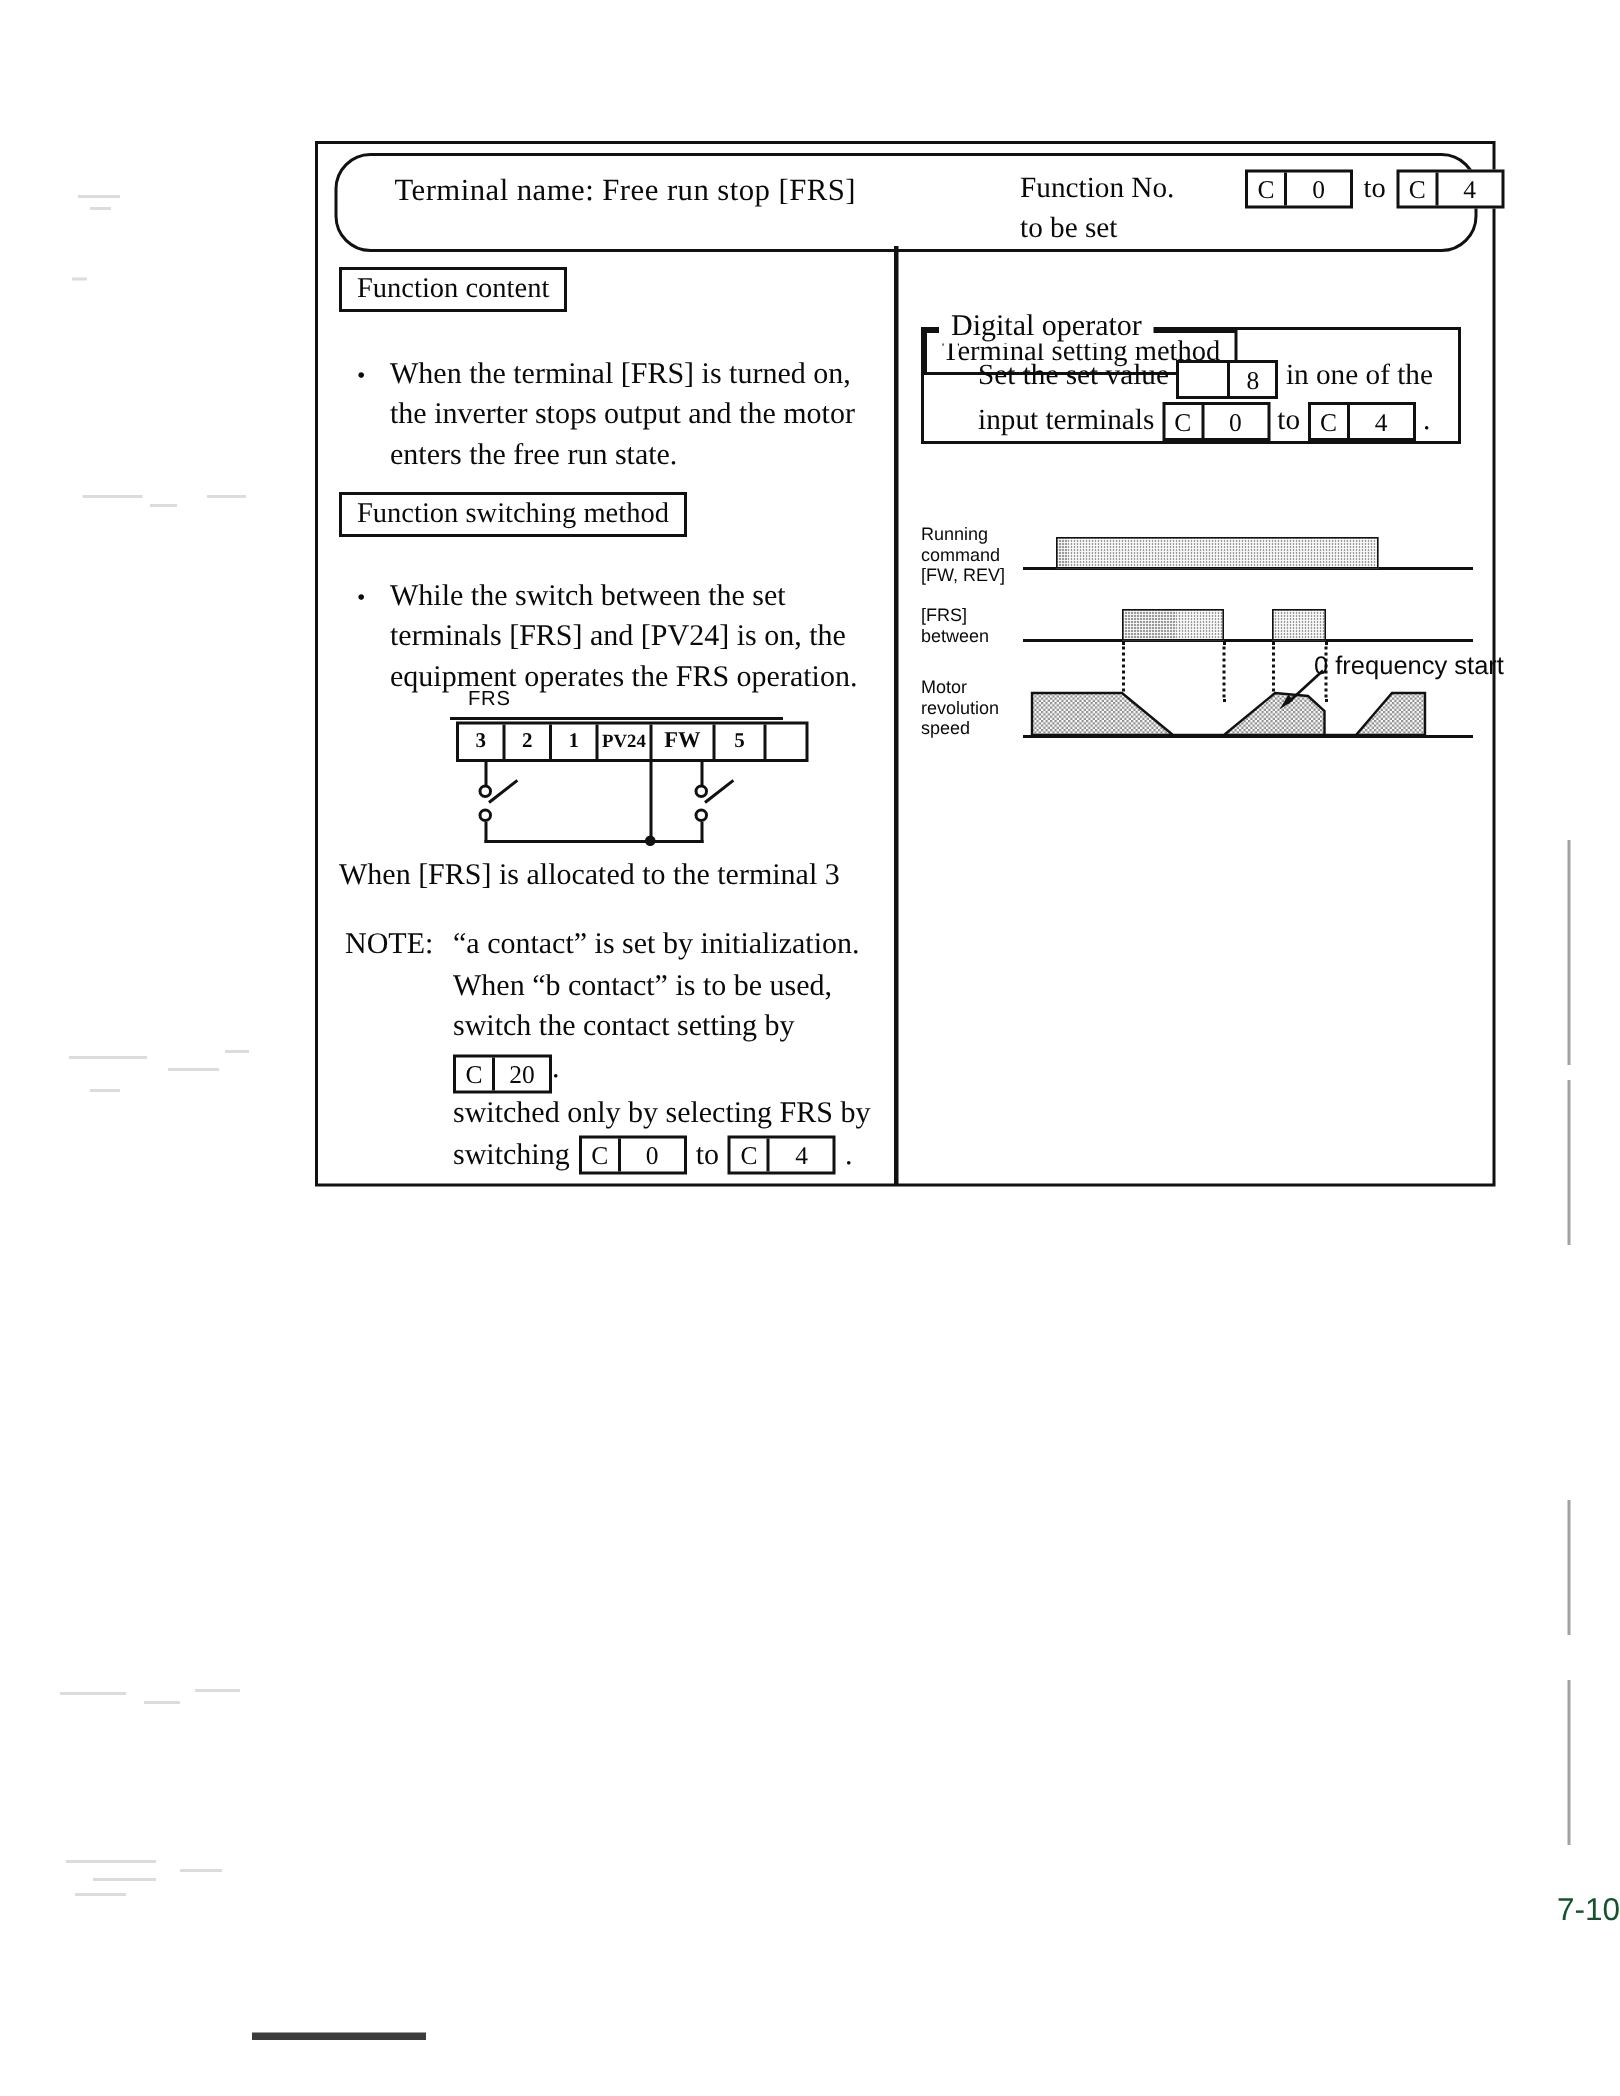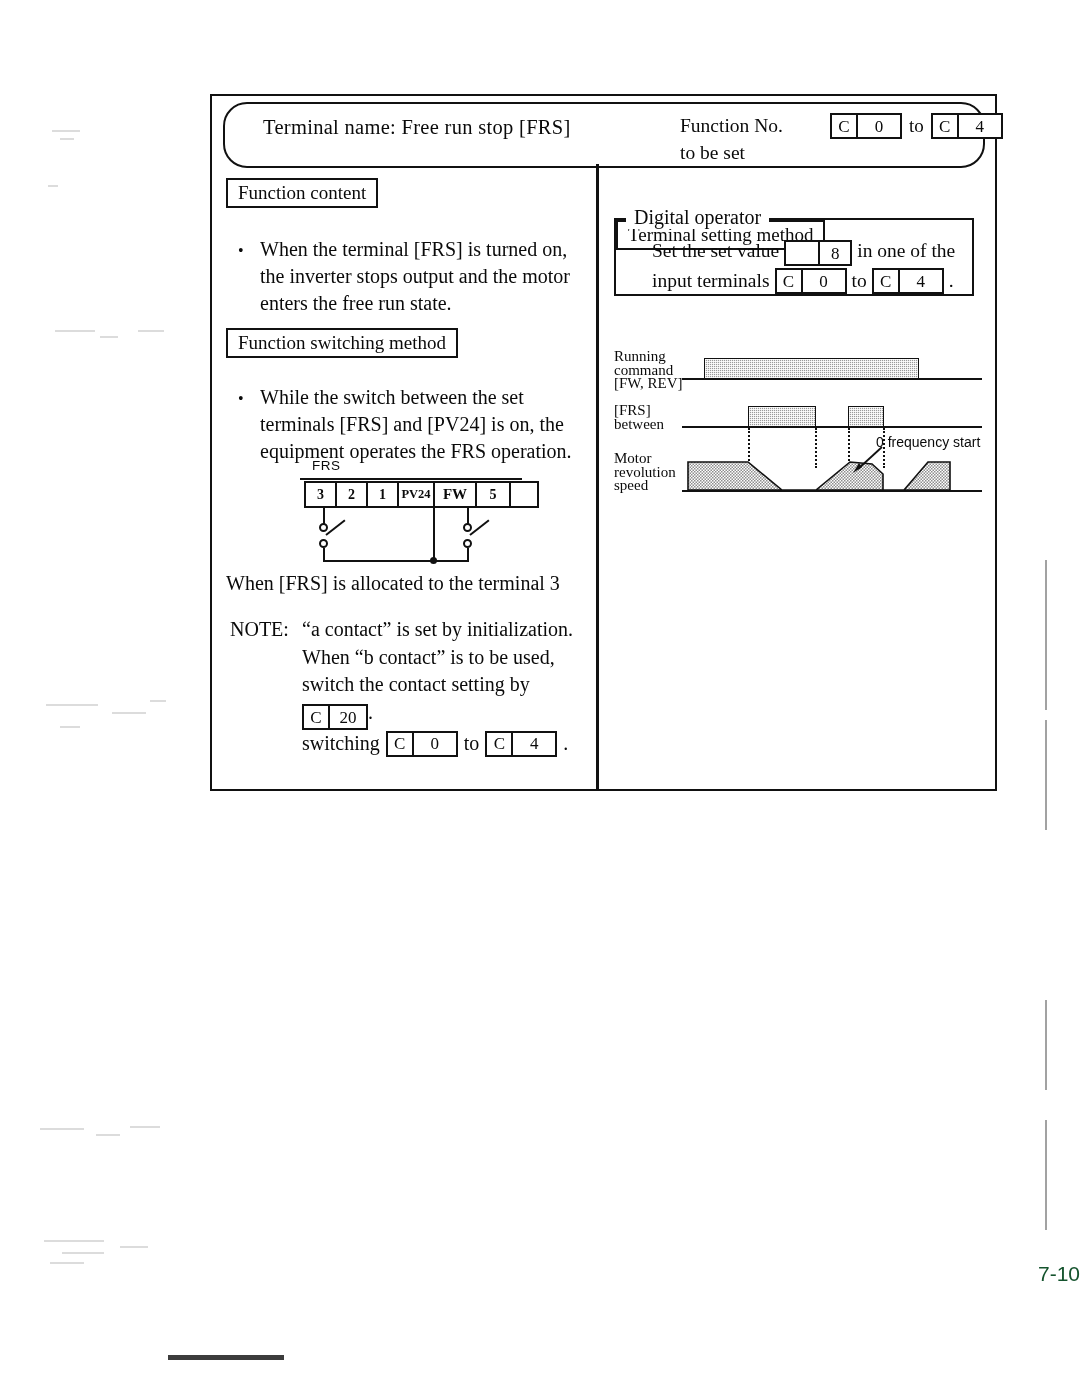--- a/index.html
+++ b/index.html
@@ -104,31 +104,31 @@
     position:absolute;left:414px;top:110px;background:#fff;padding:0 8px;
     font-size:20px;
   }
   .dop-l1{position:absolute;left:440px;top:144px;font-size:19.5px;
     display:flex;align-items:flex-start;gap:5px;white-space:nowrap;}
   .dop-l2{position:absolute;left:440px;top:172px;font-size:19.5px;
     display:flex;align-items:center;gap:5px;white-space:nowrap;}
 
   
   .chart{position:absolute;left:402px;top:252px;width:378px;height:148px;}
-  .ch-label{position:absolute;font-size:15px;line-height:13.5px;
-    font-family:Liberation Serif, serif;}
+  .ch-label{position:absolute;font-size:12px;line-height:13.5px;
+    font-family:Liberation Sans, sans-serif;}
   .baseline{position:absolute;height:2px;background:#111;}
   .pulse{position:absolute;border:1.5px solid #111;box-sizing:border-box;
     background-color:#9a9a9a;
     background-image:
       repeating-linear-gradient(0deg, rgba(255,255,255,.85) 0 1px, rgba(0,0,0,0) 1px 2px),
       repeating-linear-gradient(90deg, rgba(255,255,255,.8) 0 1px, rgba(0,0,0,0) 1px 2px);
   }
   .dashline{position:absolute;width:0;border-left:2px dotted #111;}
-  .ann{position:absolute;font-size:14px;font-family:"Liberation Sans",sans-serif;
+  .ann{position:absolute;font-size:17px;font-family:"Liberation Sans",sans-serif;
     white-space:nowrap;}
   .arrow{position:absolute;}
 
   
   .pagenum{position:absolute;left:0;top:1262px;width:1080px;text-align:right;
     font-size:21px;font-family:"Liberation Sans",sans-serif;color:#14532d;}
 </style>
 </head>
 <body>
 
@@ -233,20 +233,21 @@
     <div class="body">
       <div>“a contact” is set by initialization.</div>
       <div>When “b contact” is to be used,</div>
       <div>switch the contact setting by</div>
       <div>
         <span class="code c20">
           <span class="c1">C</span>
           <span class="c2">20</span>
         </span><span>.</span>
       </div>
+      <div>switched only by selecting FRS by</div>
       <div style="display:flex;align-items:center;gap:6px;">
         <span>switching</span>
         <span class="code">
           <span class="c1">C</span>
           <span class="c2">0</span>
         </span>
         <span>to</span>
         <span class="code">
           <span class="c1">C</span>
           <span class="c2">4</span>

